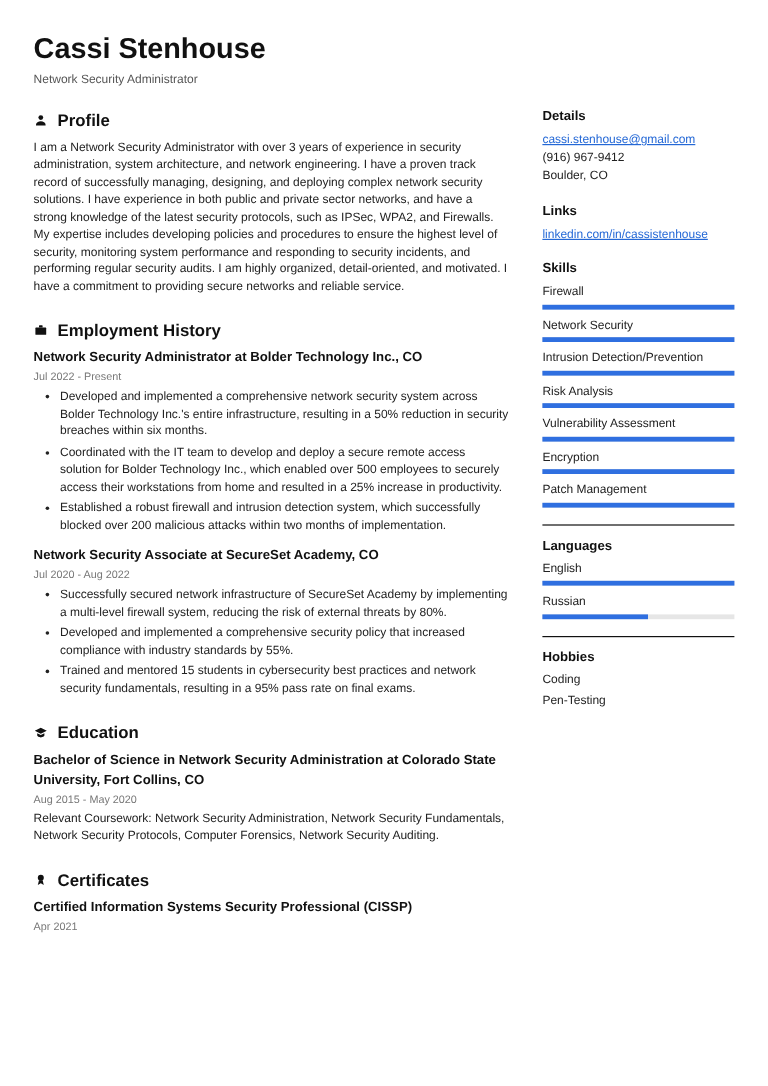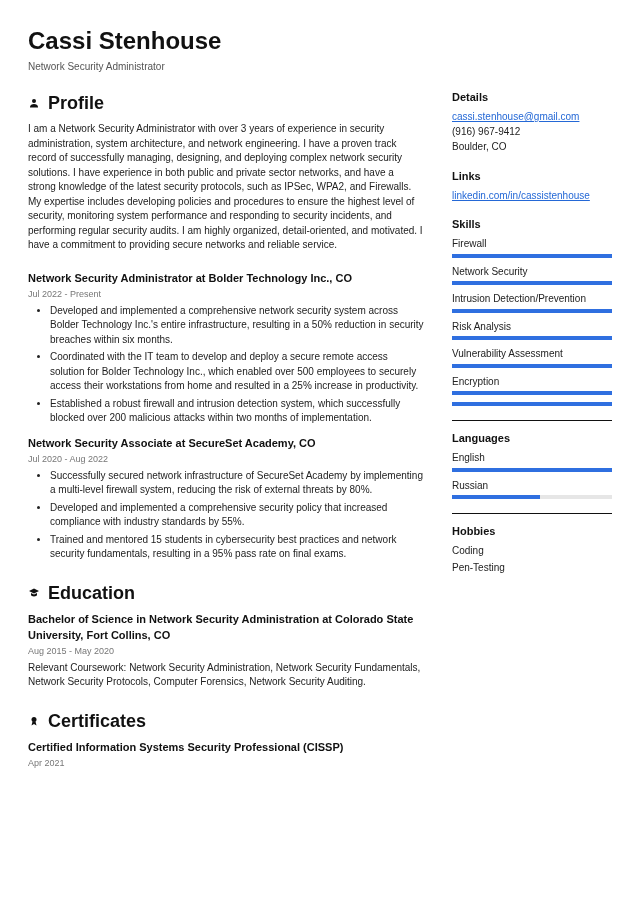--- a/index.html
+++ b/index.html
@@ -15,21 +15,21 @@
     overflow: hidden;
   }
   .header { margin-bottom: 16px; }
   .name { font-size: 24px; font-weight: 700; color: #111; }
   .role { font-size: 10px; color: #555; margin-top: 1px; }
   .cols { display: flex; gap: 28px; }
   .left { flex: 1 1 auto; min-width: 0; }
   .right { flex: 0 0 160px; }
   .section { margin-bottom: 18px; }
   .sec-head { display: flex; align-items: center; gap: 8px; margin-bottom: 6px; }
-  .sec-title { font-size: 18px; font-weight: 700; color: #111; }
+  .sec-title { font-size: 14px; font-weight: 700; color: #111; }
   .icon { width: 12px; height: 12px; flex-shrink: 0; }
   .profile-text { font-size: 10px; color: #222; }
   .job { margin-bottom: 10px; }
   .job-title { font-size: 11px; font-weight: 700; color: #111; }
   .job-dates { font-size: 9px; color: #777; margin-top: 1px; margin-bottom: 3px; }
   ul.bullets { list-style: disc; padding-left: 22px; }
   ul.bullets li { font-size: 10px; color: #222; margin-bottom: 3px; }
   .edu-text { font-size: 10px; color: #222; margin-top: 2px; }
   
   .r-title { font-size: 11px; font-weight: 700; color: #111; margin-bottom: 4px; border:none;}
@@ -59,20 +59,27 @@
         <svg class="icon" viewBox="0 0 24 24" fill="#111">
             <circle cx="12" cy="8" r="4"></circle>
             <path d="M4 20c0-4 4-6 8-6s8 2 8 6v1H4z"></path>
           </svg>
         <div class="sec-title">Profile</div>
       </div>
       <div class="profile-text">I am a Network Security Administrator with over 3 years of experience in security administration, system architecture, and network engineering. I have a proven track record of successfully managing, designing, and deploying complex network security solutions. I have experience in both public and private sector networks, and have a strong knowledge of the latest security protocols, such as IPSec, WPA2, and Firewalls. My expertise includes developing policies and procedures to ensure the highest level of security, monitoring system performance and responding to security incidents, and performing regular security audits. I am highly organized, detail-oriented, and motivated. I have a commitment to providing secure networks and reliable service.</div>
     </div>
 
     <div class="section">
+      <div class="sec-head">
+        <svg class="icon" viewBox="0 0 24 24" fill="#111">
+            <rect x="3" y="8" width="18" height="12" rx="1"></rect>
+            <rect x="9" y="4" width="6" height="4" rx="1"></rect>
+          </svg>
+        <div class="sec-title">Employment History</div>
+      </div>
       <div id="jobs">
           <div class="job">
             <div class="job-title">Network Security Administrator at Bolder Technology Inc., CO</div>
             <div class="job-dates">Jul 2022 - Present</div>
             <ul class="bullets">
               <li>Developed and implemented a comprehensive network security system across Bolder Technology Inc.'s entire infrastructure, resulting in a 50% reduction in security breaches within six months.</li>
               <li>Coordinated with the IT team to develop and deploy a secure remote access solution for Bolder Technology Inc., which enabled over 500 employees to securely access their workstations from home and resulted in a 25% increase in productivity.</li>
               <li>Established a robust firewall and intrusion detection system, which successfully blocked over 200 malicious attacks within two months of implementation.</li>
             </ul>
           </div>
@@ -166,20 +173,21 @@
               <div class="bar-fill" style="width: 100%;"></div>
             </div>
           </div>
           <div class="skill">
             <div class="skill-label">Encryption</div>
             <div class="bar">
               <div class="bar-fill" style="width: 100%;"></div>
             </div>
           </div>
           <div class="skill">
+            <div class="skill-label">Patch Management</div>
             <div class="bar">
               <div class="bar-fill" style="width: 100%;"></div>
             </div>
           </div>
         </div>
     </div>
     <hr class="divider">
 
     <div class="r-section">
       <div class="r-title">Languages</div>

